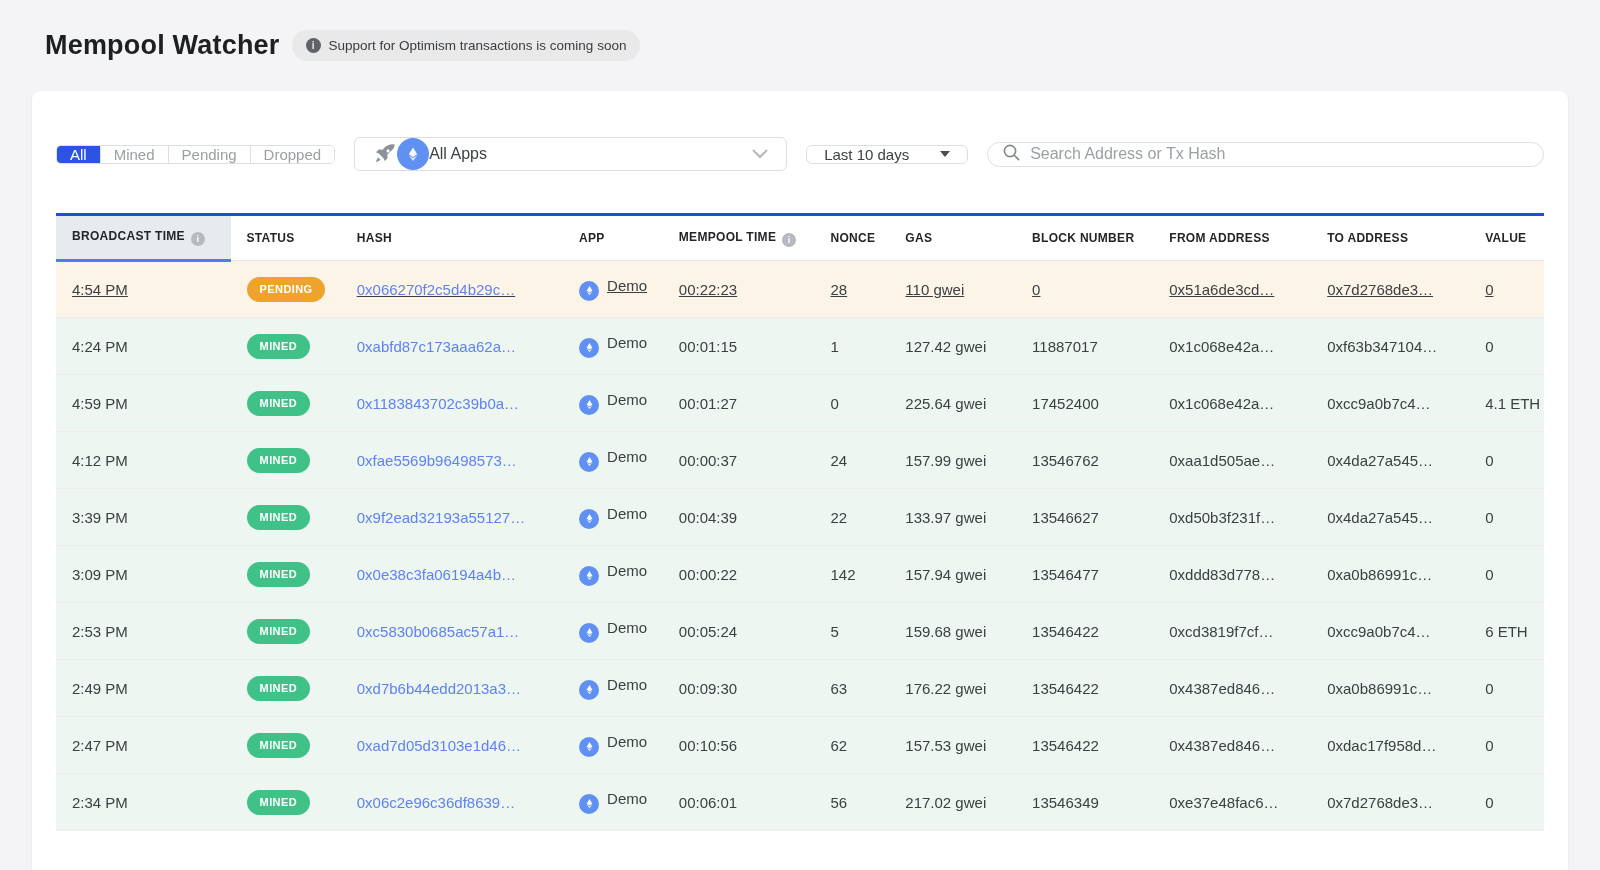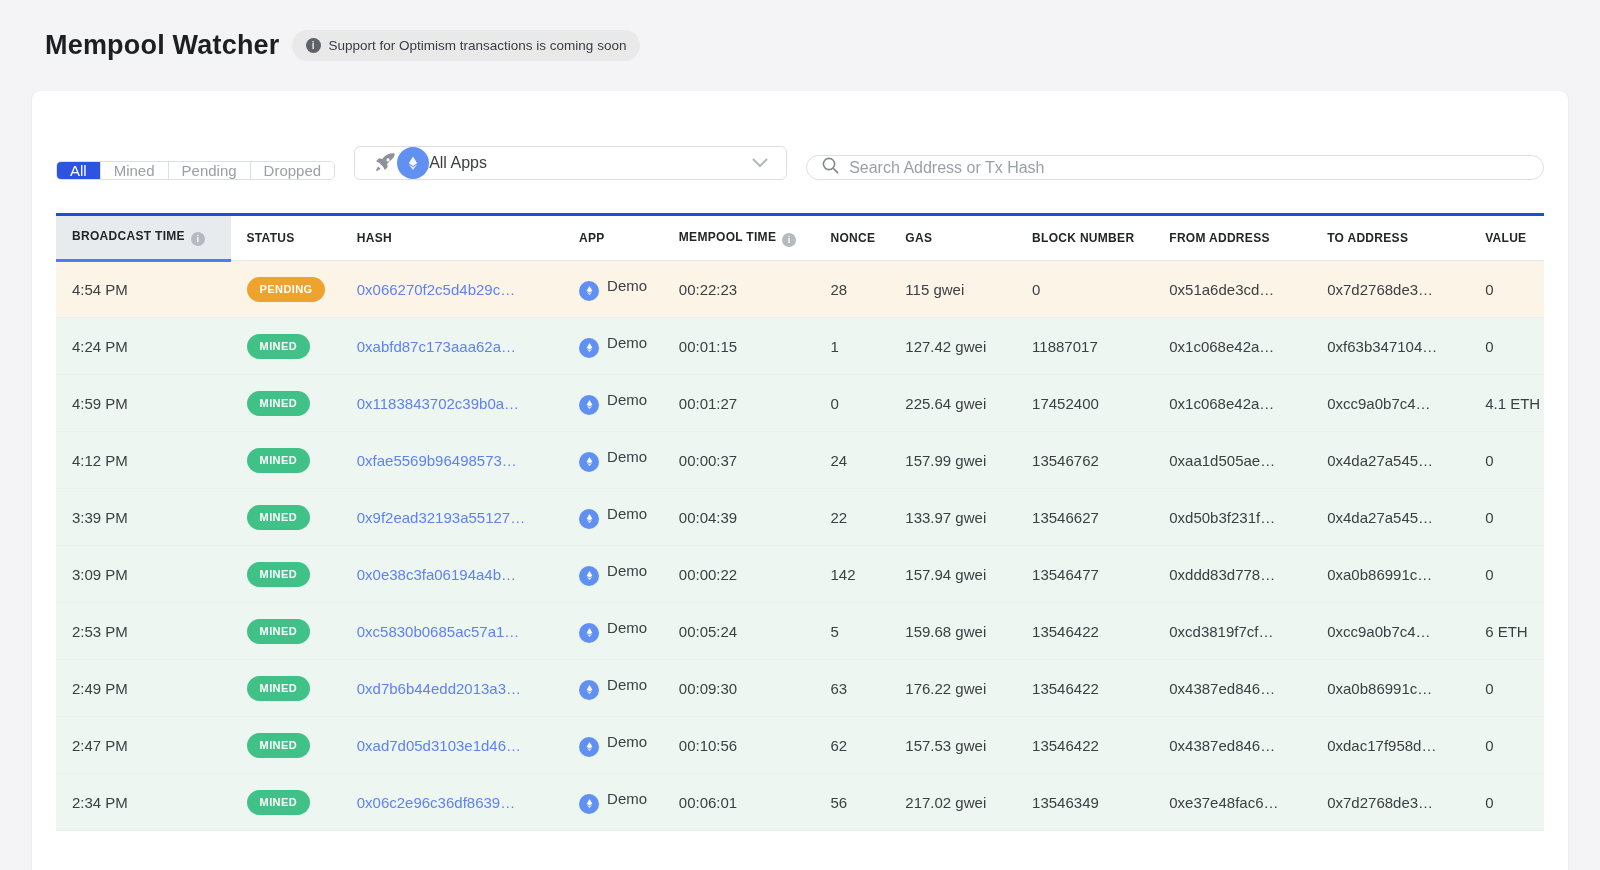--- a/index.html
+++ b/index.html
@@ -26,21 +26,21 @@
   }
 
   
   .card {
     margin-top: 30px; background: #ffffff; border-radius: 8px;
     padding: 37px 24px 0; min-height: 810px;
     box-shadow: 0 1px 3px rgba(0,0,0,.05), 0 0 1px rgba(0,0,0,.08);
   }
 
   
-  .toolbar { display: flex; align-items: flex-end; gap: 19px; height: 52px; margin-bottom: 33px; }
+  .toolbar { display: flex; align-items: center; gap: 19px; height: 52px; margin-bottom: 33px; }
   .segmented { display: flex; border: 1px solid #dcdfe2; border-radius: 5px; overflow: hidden; background: #fff; flex: none; }
   .seg {
     border: none; background: #fff; color: #9aa0a6; font-size: 15px; font-weight: 500;
     padding: 0 13px; border-right: 1px solid #dcdfe2; cursor: pointer; font-family: inherit;
   }
   .seg:last-child { border-right: none; }
   .seg.active { background: var(--accent_blue, #2d53e3); color: #fff; }
 
   .app-select {
     width: 433px; flex: none; border: 1px solid #dcdfe2; border-radius: 6px; background: #fff;
@@ -81,21 +81,21 @@
   .tx-table thead th.sorted { background: #e8ebee; border-bottom: 3px solid #4c7cf3; }
   .info-dot {
     display: inline-flex; width: 14px; height: 14px; border-radius: 50%; background: #b6bac0;
     color: #fff; font-size: 9px; font-weight: 700; font-style: normal;
     align-items: center; justify-content: center; margin-left: 6px; vertical-align: -2px;
   }
   .tx-table tbody td {
     height: 57px; font-size: 15px; color: #3c4043; padding: 0 6px 0 16px;
     border-bottom: 1px solid #ededee; white-space: nowrap; overflow: hidden;
   }
-  tr.row-pending td { background: var(--pending_row_bg, #fdf4e8); }
+  tr.row-pending td { background: var(--pending_row_bg, #fdf4e8); text-decoration: underline; }
   tr.row-mined td { background: var(--mined_row_bg, #edf6f1); }
 
   .badge {
     display: inline-flex; align-items: center; justify-content: center; height: 25px;
     padding: 0 13px; border-radius: 13px; font-size: 11px; font-weight: 700;
     color: #fff; letter-spacing: .4px;
   }
   .badge-pending { background: var(--pending_badge, #efa32f); }
   .badge-mined { background: var(--mined_badge, #40c188); }
 
@@ -146,20 +146,24 @@
           </svg>
         </span>
         <span class="app-select-label">All Apps</span>
         <span class="chev">
           <svg width="16" height="10" viewBox="0 0 16 10">
               <path d="M1.5 1.5 8 8l6.5-6.5" fill="none" stroke="#b4b8bd" stroke-width="2" stroke-linecap="round"></path>
             </svg>
         </span>
       </div>
 
+      <div class="date-select">
+        <span>Last 10 days</span>
+        <span class="caret-down"></span>
+      </div>
 
       <div class="search-box">
         <span class="search-icon">
           <svg width="19" height="19" viewBox="0 0 19 19">
               <circle cx="8" cy="8" r="5.6" fill="none" stroke="#83888d" stroke-width="1.6"></circle>
               <path d="M12.2 12.2 16.6 16.6" stroke="#83888d" stroke-width="1.6" stroke-linecap="round"></path>
             </svg>
         </span>
         <input type="text" placeholder="Search Address or Tx Hash" style="">
       </div>
@@ -201,21 +205,21 @@
             <td><span class="badge badge-pending">PENDING</span></td>
             <td><a class="hash-link">0x066270f2c5d4b29c…</a></td>
             <td><span class="app-cell-icon">
                 <svg viewBox="0 0 16 16" width="11" height="11">
                   <path d="M8 1.6 12.2 8.3 8 10.9 3.8 8.3Z" fill="#ffffff" opacity=".95"></path>
                   <path d="M8 12.1 12.2 9.5 8 14.9 3.8 9.5Z" fill="#ffffff" opacity=".8"></path>
                 </svg>
               </span><span>Demo</span></td>
             <td>00:22:23</td>
             <td>28</td>
-            <td>115 gwei</td>
+            <td>110 gwei</td>
             <td>0</td>
             <td>0x51a6de3cd…</td>
             <td>0x7d2768de3…</td>
             <td>0</td>
           </tr>
           <tr class="row-mined">
             <td>4:24 PM</td>
             <td><span class="badge badge-mined">MINED</span></td>
             <td><a class="hash-link">0xabfd87c173aaa62a…</a></td>
             <td><span class="app-cell-icon">

